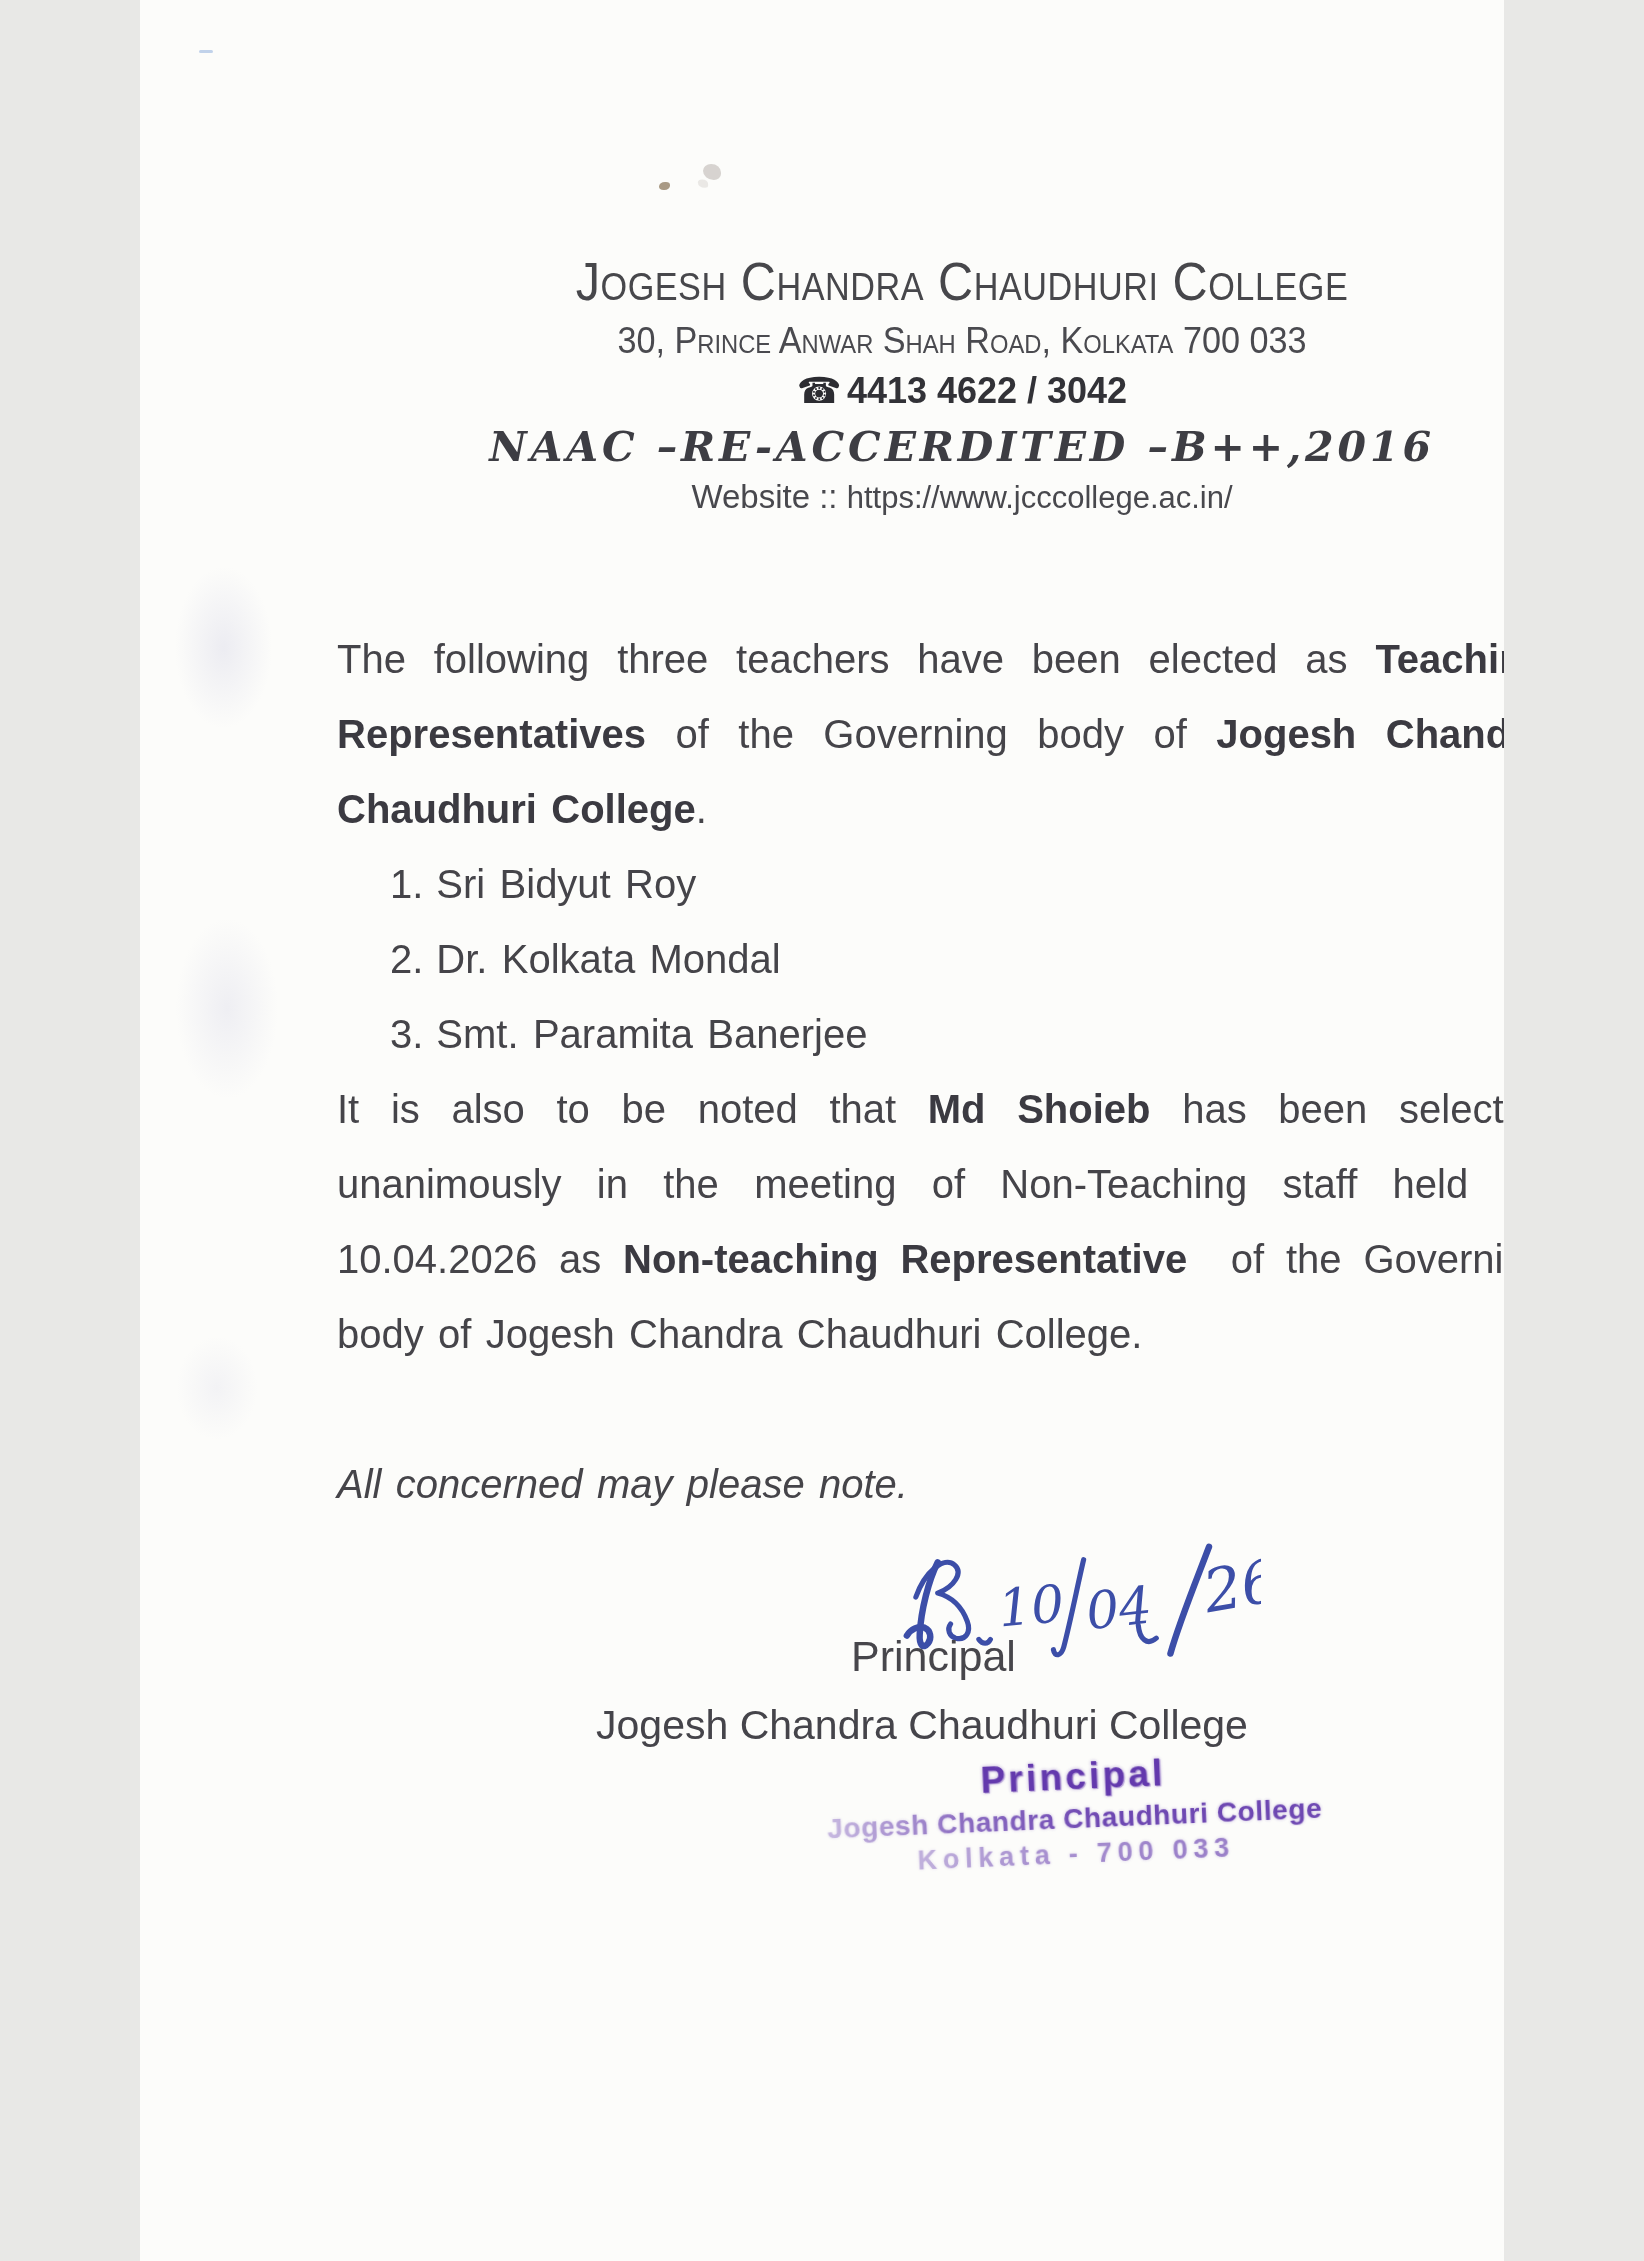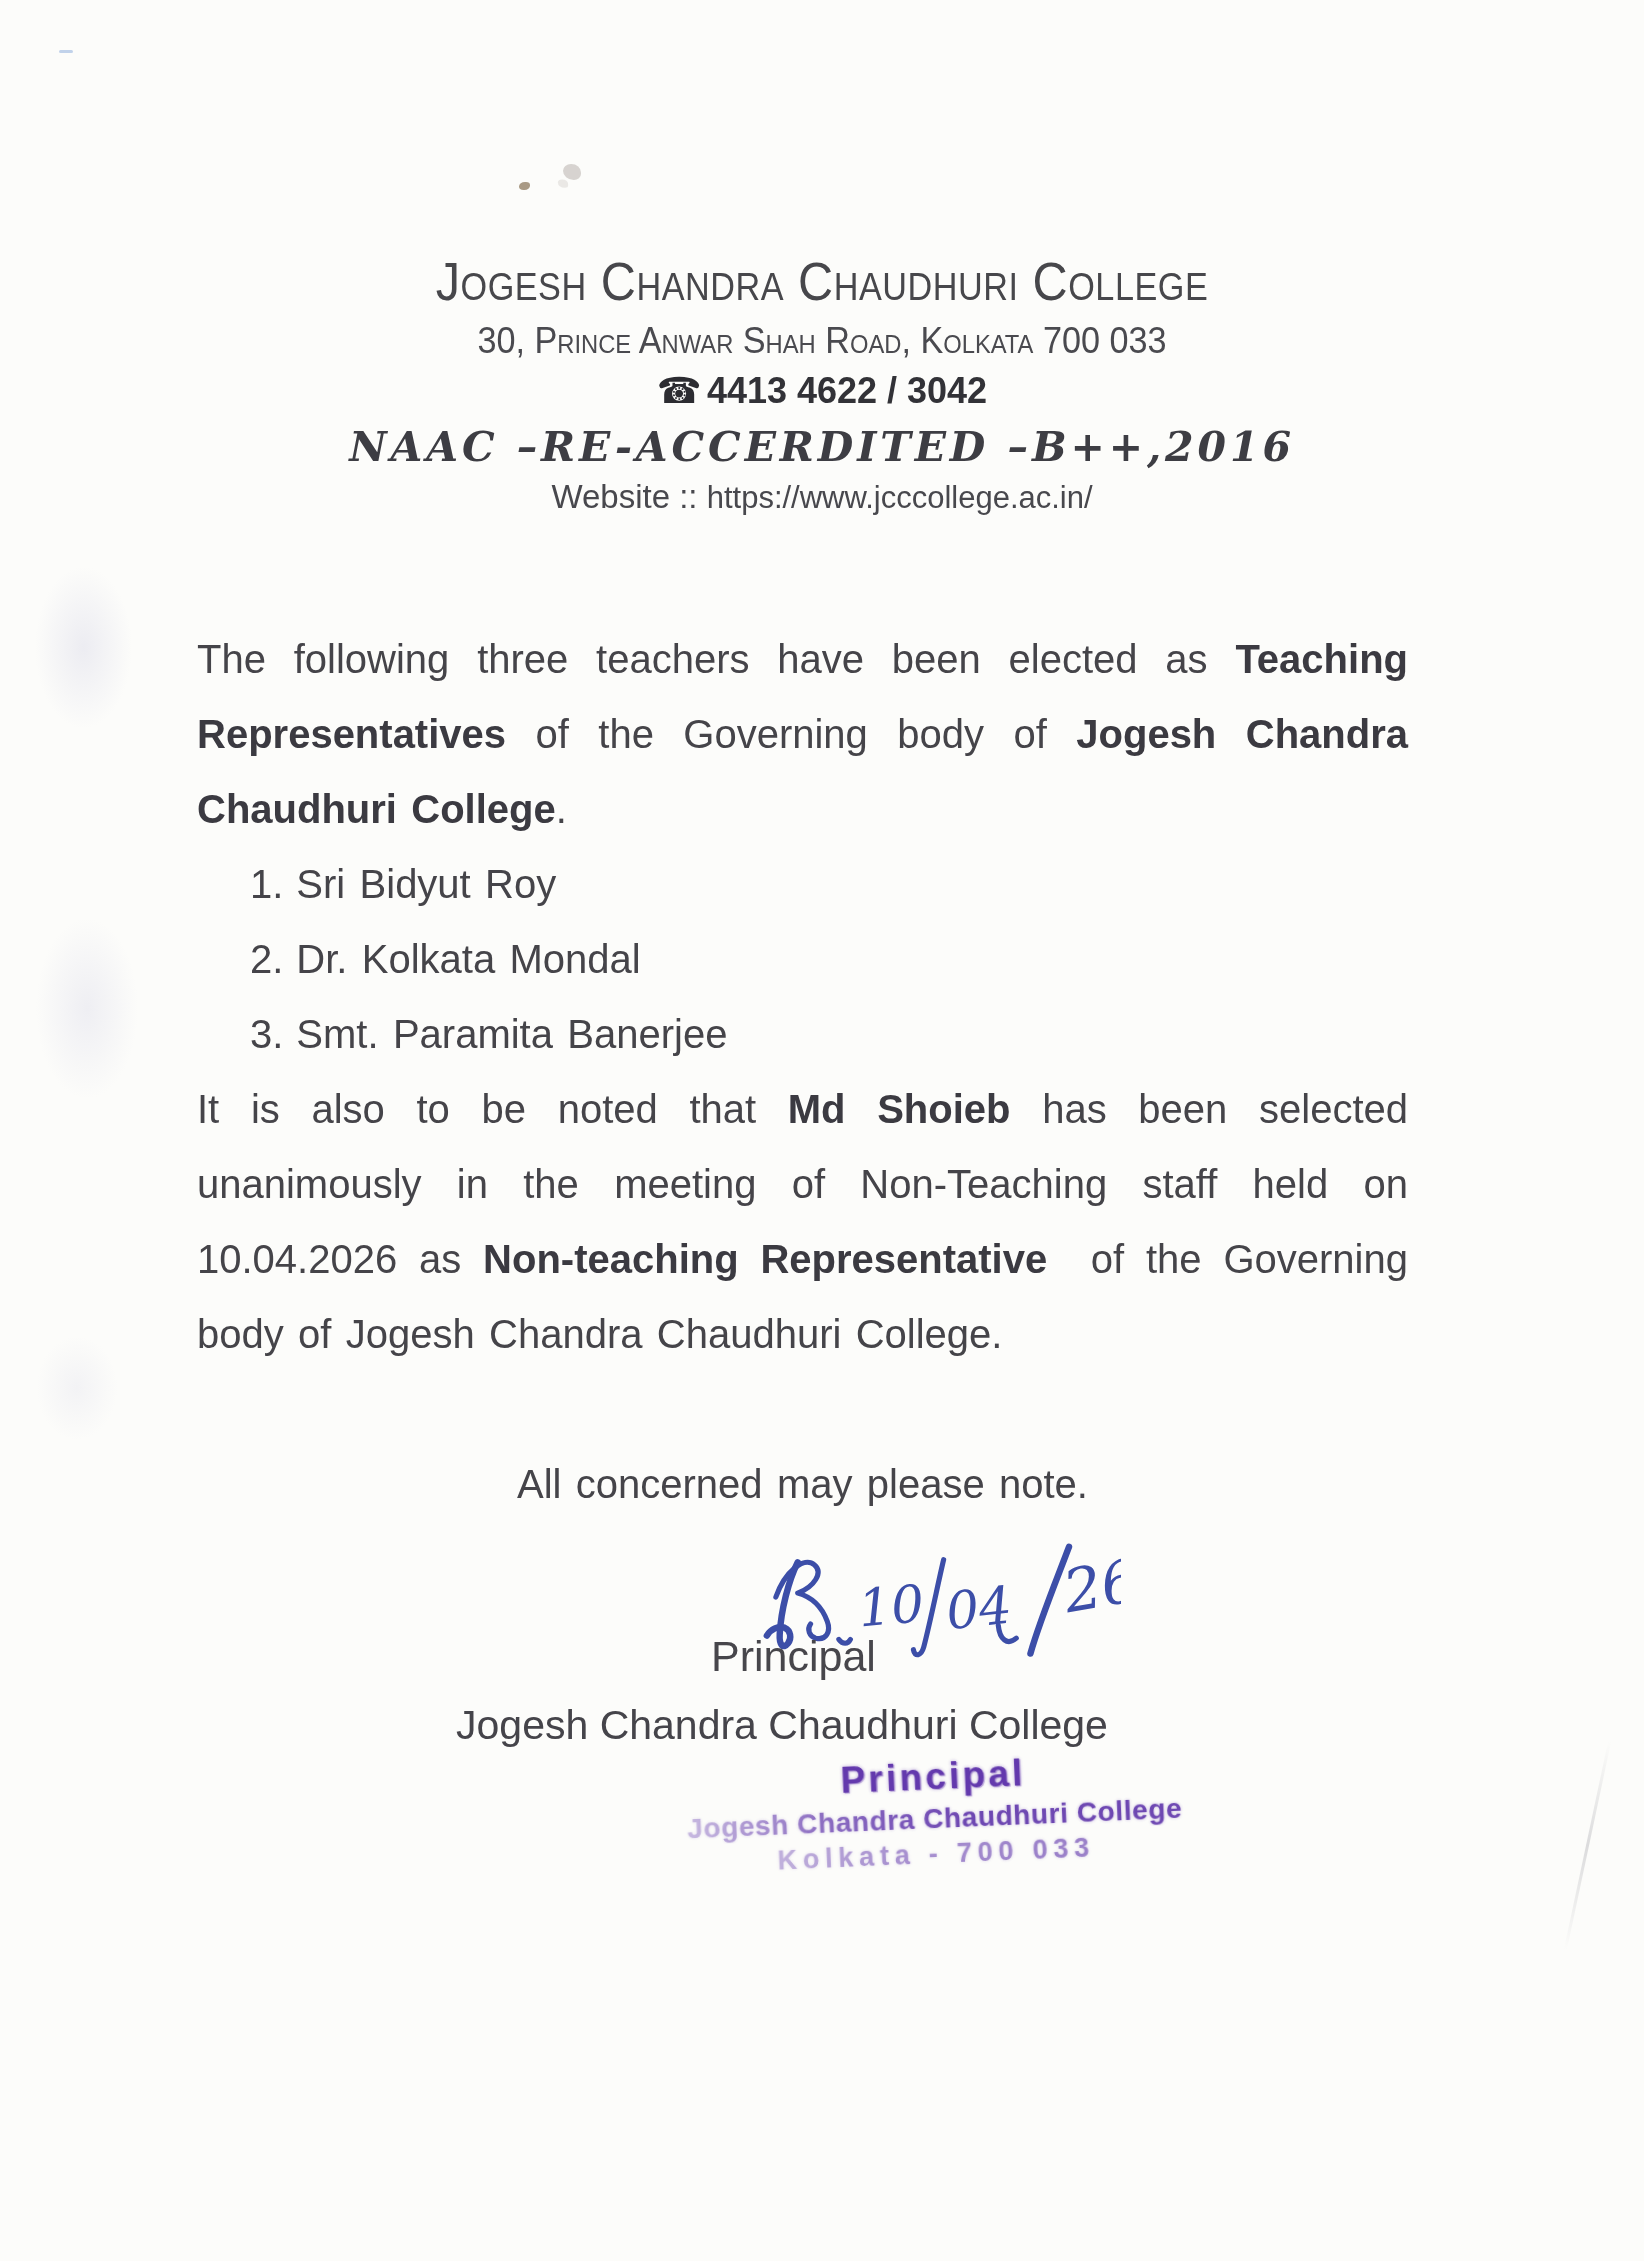--- a/index.html
+++ b/index.html
@@ -1,18 +1,18 @@
 <!DOCTYPE html>
 <html style="font-size:10.3px"><head>
 <meta charset="utf-8">
 <style>
   html,body { margin:0; padding:0; background:#e8e8e6; }
   .scan-page {
     position:relative;
-    width:1644px; height:2261px;
+    width:1364px; height:2261px;
     margin:0 auto;
     background:#fcfcfa;
     overflow:hidden;
     font-family:"Liberation Sans", sans-serif;
     color:#454449;
   }
 
   
   .letterhead {
     position:absolute; top:253px; left:23px; width:1598px;
@@ -59,21 +59,21 @@
     position:absolute; top:622px; left:197px; width:1211px;
     font-size:40px; line-height:75px;
     text-align:justify;
     word-spacing:3.2px;
     color:#454449;
   }
   .notice-body b { font-weight:700; color:#3b3a41; }
   .teacher-list { list-style:none; margin:0; padding:0 0 0 53px; text-align:left; }
   .teacher-list li { line-height:75px; }
   .list-number { margin-right:13px; }
-  .closing-note { margin-top:75px; text-align:center; }
+  .closing-note { margin-top:75px; text-align:left;font-style:italic; }
   p { margin:0; }
 
   
   .signature-svg {
     position:absolute; left:747px; top:1543px;
     width:374px; height:135px;
     pointer-events:none;
   }
   .sig-stroke { fill:none; stroke:#3c4ea8; stroke-width:8; stroke-linecap:round; stroke-linejoin:round; }
   .sig-stroke-thick { stroke-width:10; }

